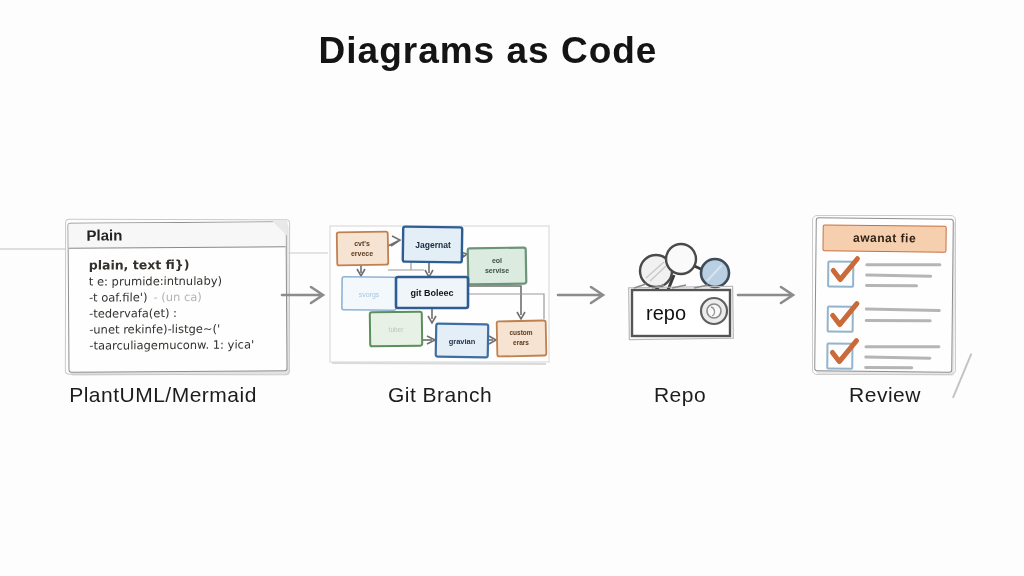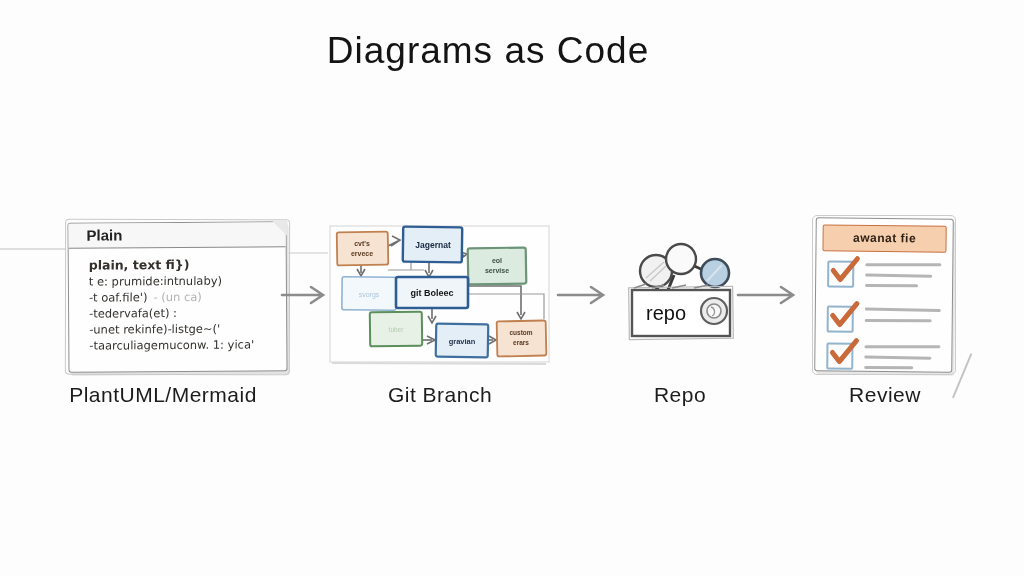--- a/index.html
+++ b/index.html
@@ -1,21 +1,21 @@
 <!DOCTYPE html>
 <html><head>
 <meta charset="utf-8">
 <style>
   html,body{margin:0;padding:0;}
   body{background:#f4f4f4;font-family:"Liberation Sans",sans-serif;}
   #stage{position:relative;width:1024px;height:576px;background:#fdfdfd;overflow:hidden;margin:0 auto;}
 
   
   .page-title{position:absolute;left:0;top:30px;width:976px;text-align:center;
-    font-size:37px;font-weight:normal;letter-spacing:1px;color:#141414;}
+    font-size:37px;font-weight:bold;letter-spacing:1px;color:#141414;}
 
   
   .sketch-line{position:absolute;background:#dededé;background:#dedede;height:2px;}
 
   
   .stage-label{position:absolute;top:383px;font-size:21px;font-weight:500;color:#1c1c1c;
     text-align:center;letter-spacing:0.5px;}
 
   
   .plain-card{position:absolute;left:68px;top:222px;width:217px;height:148px;

